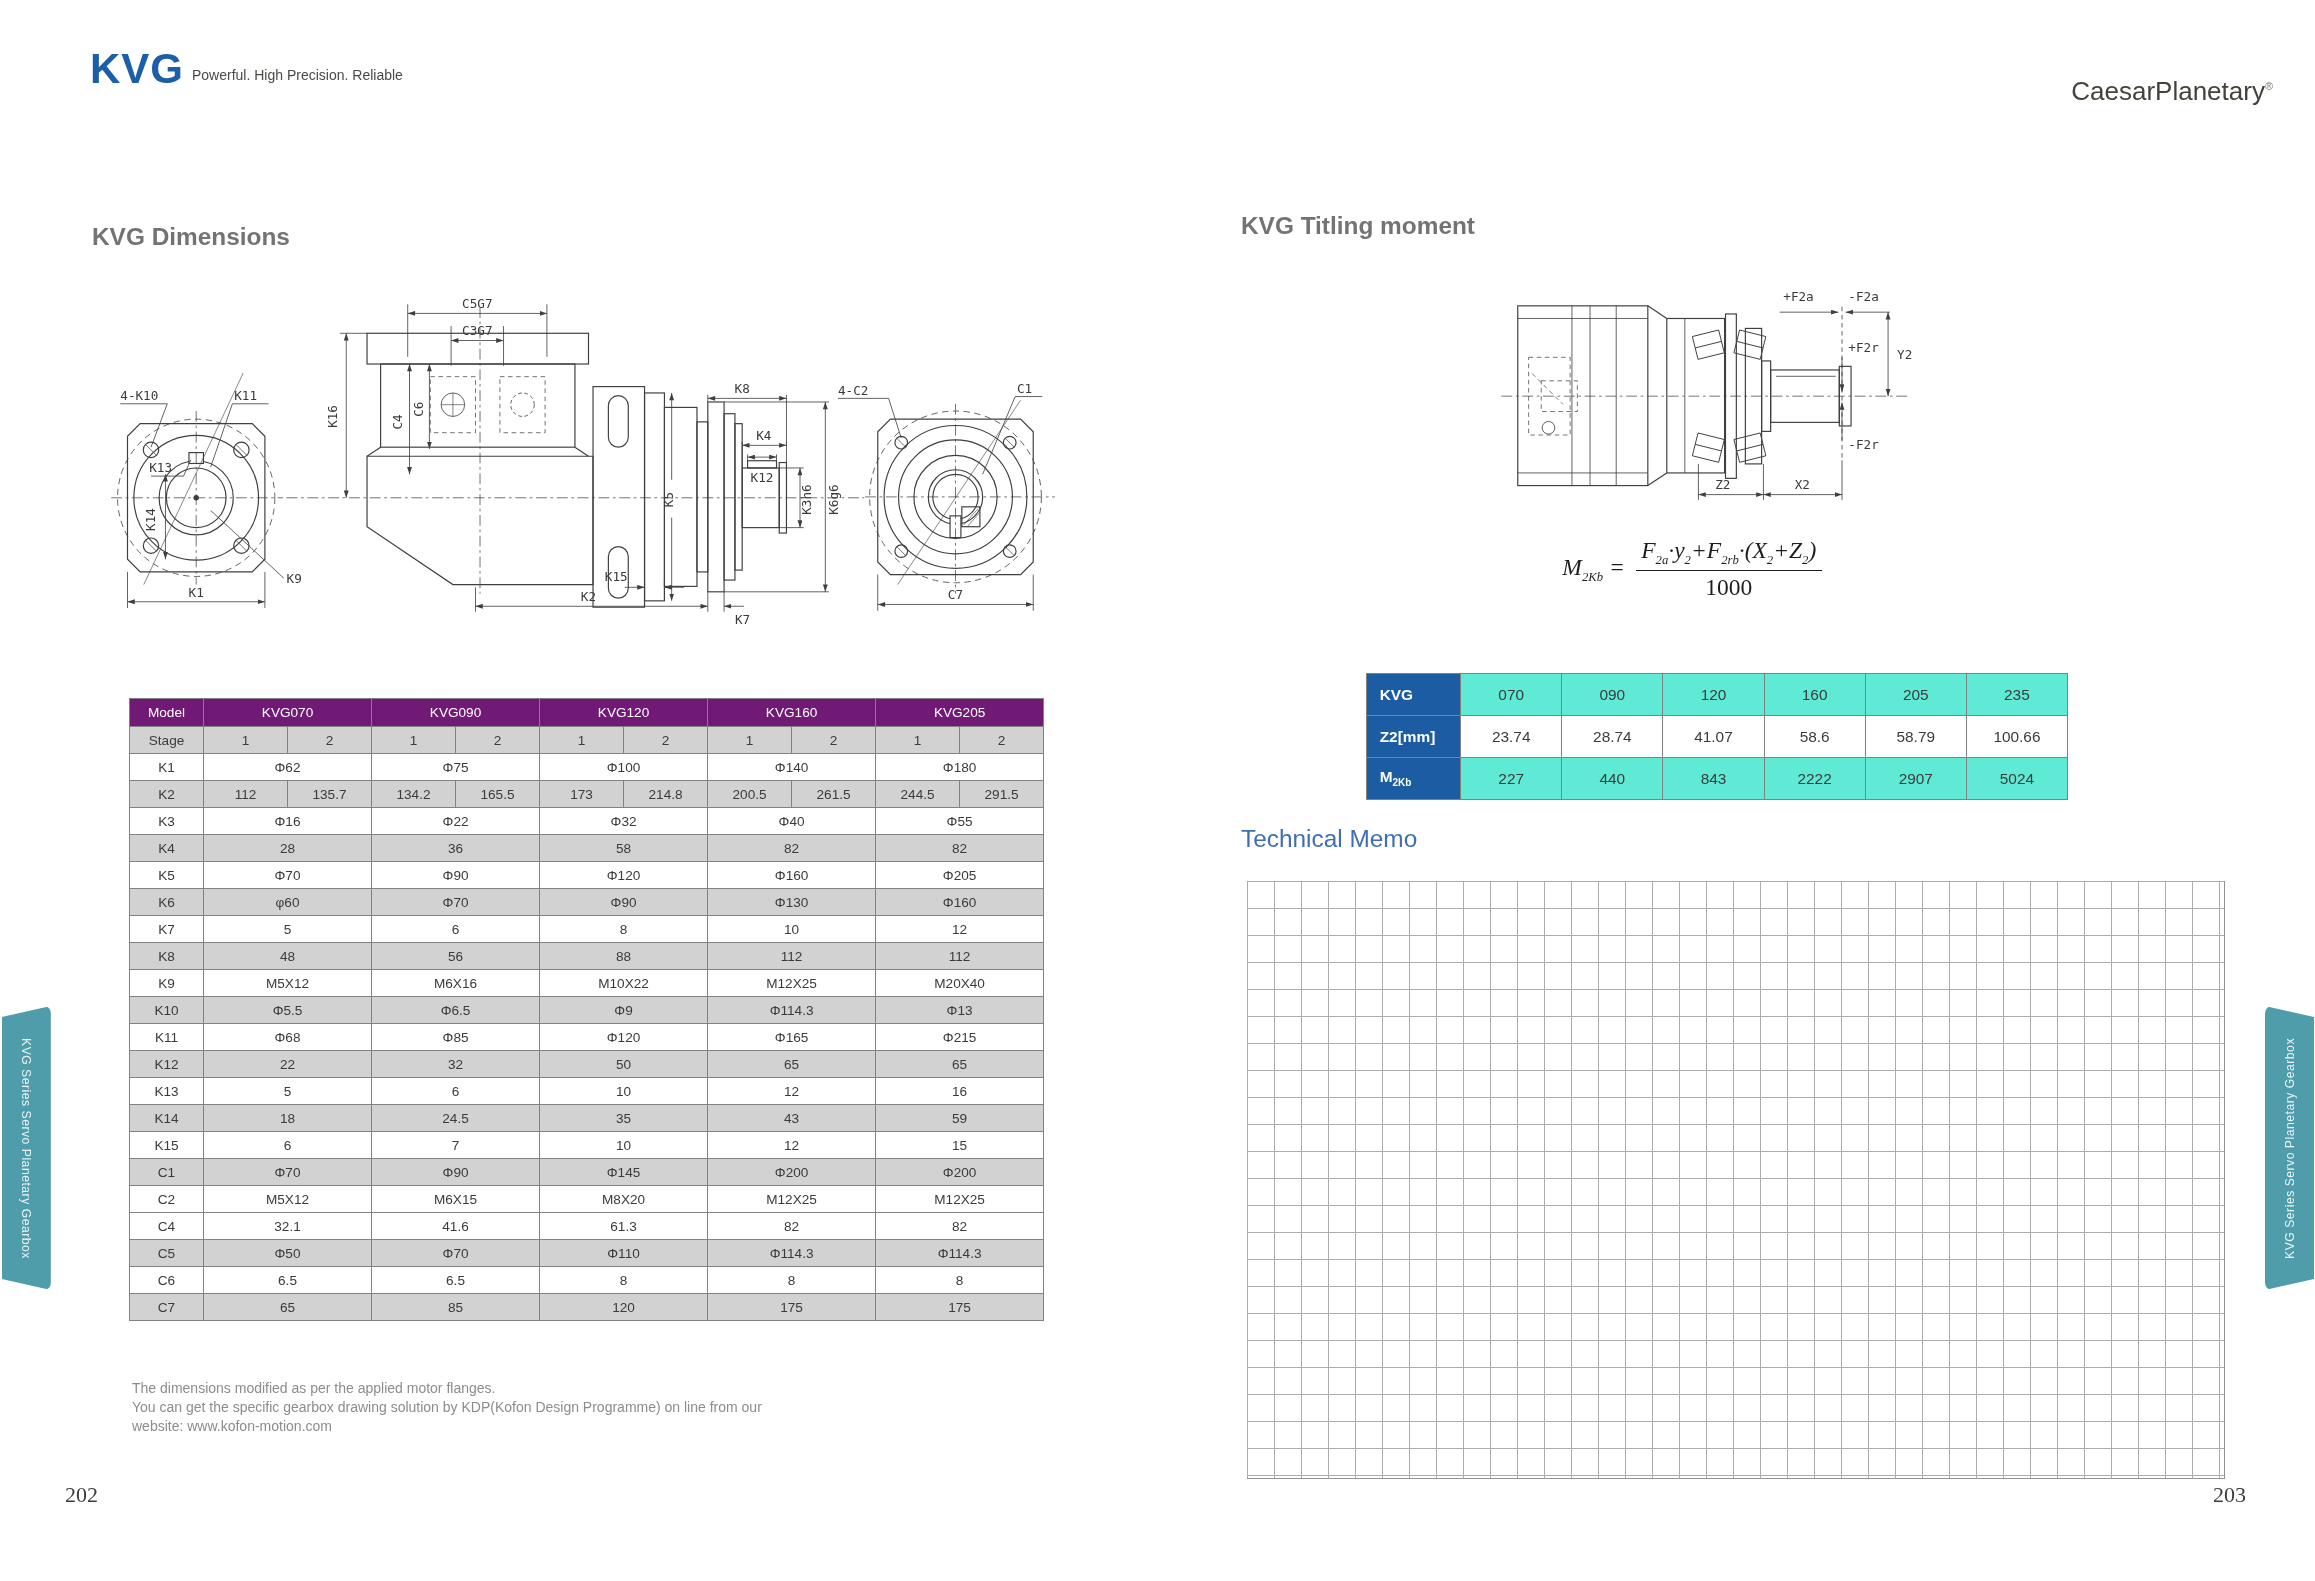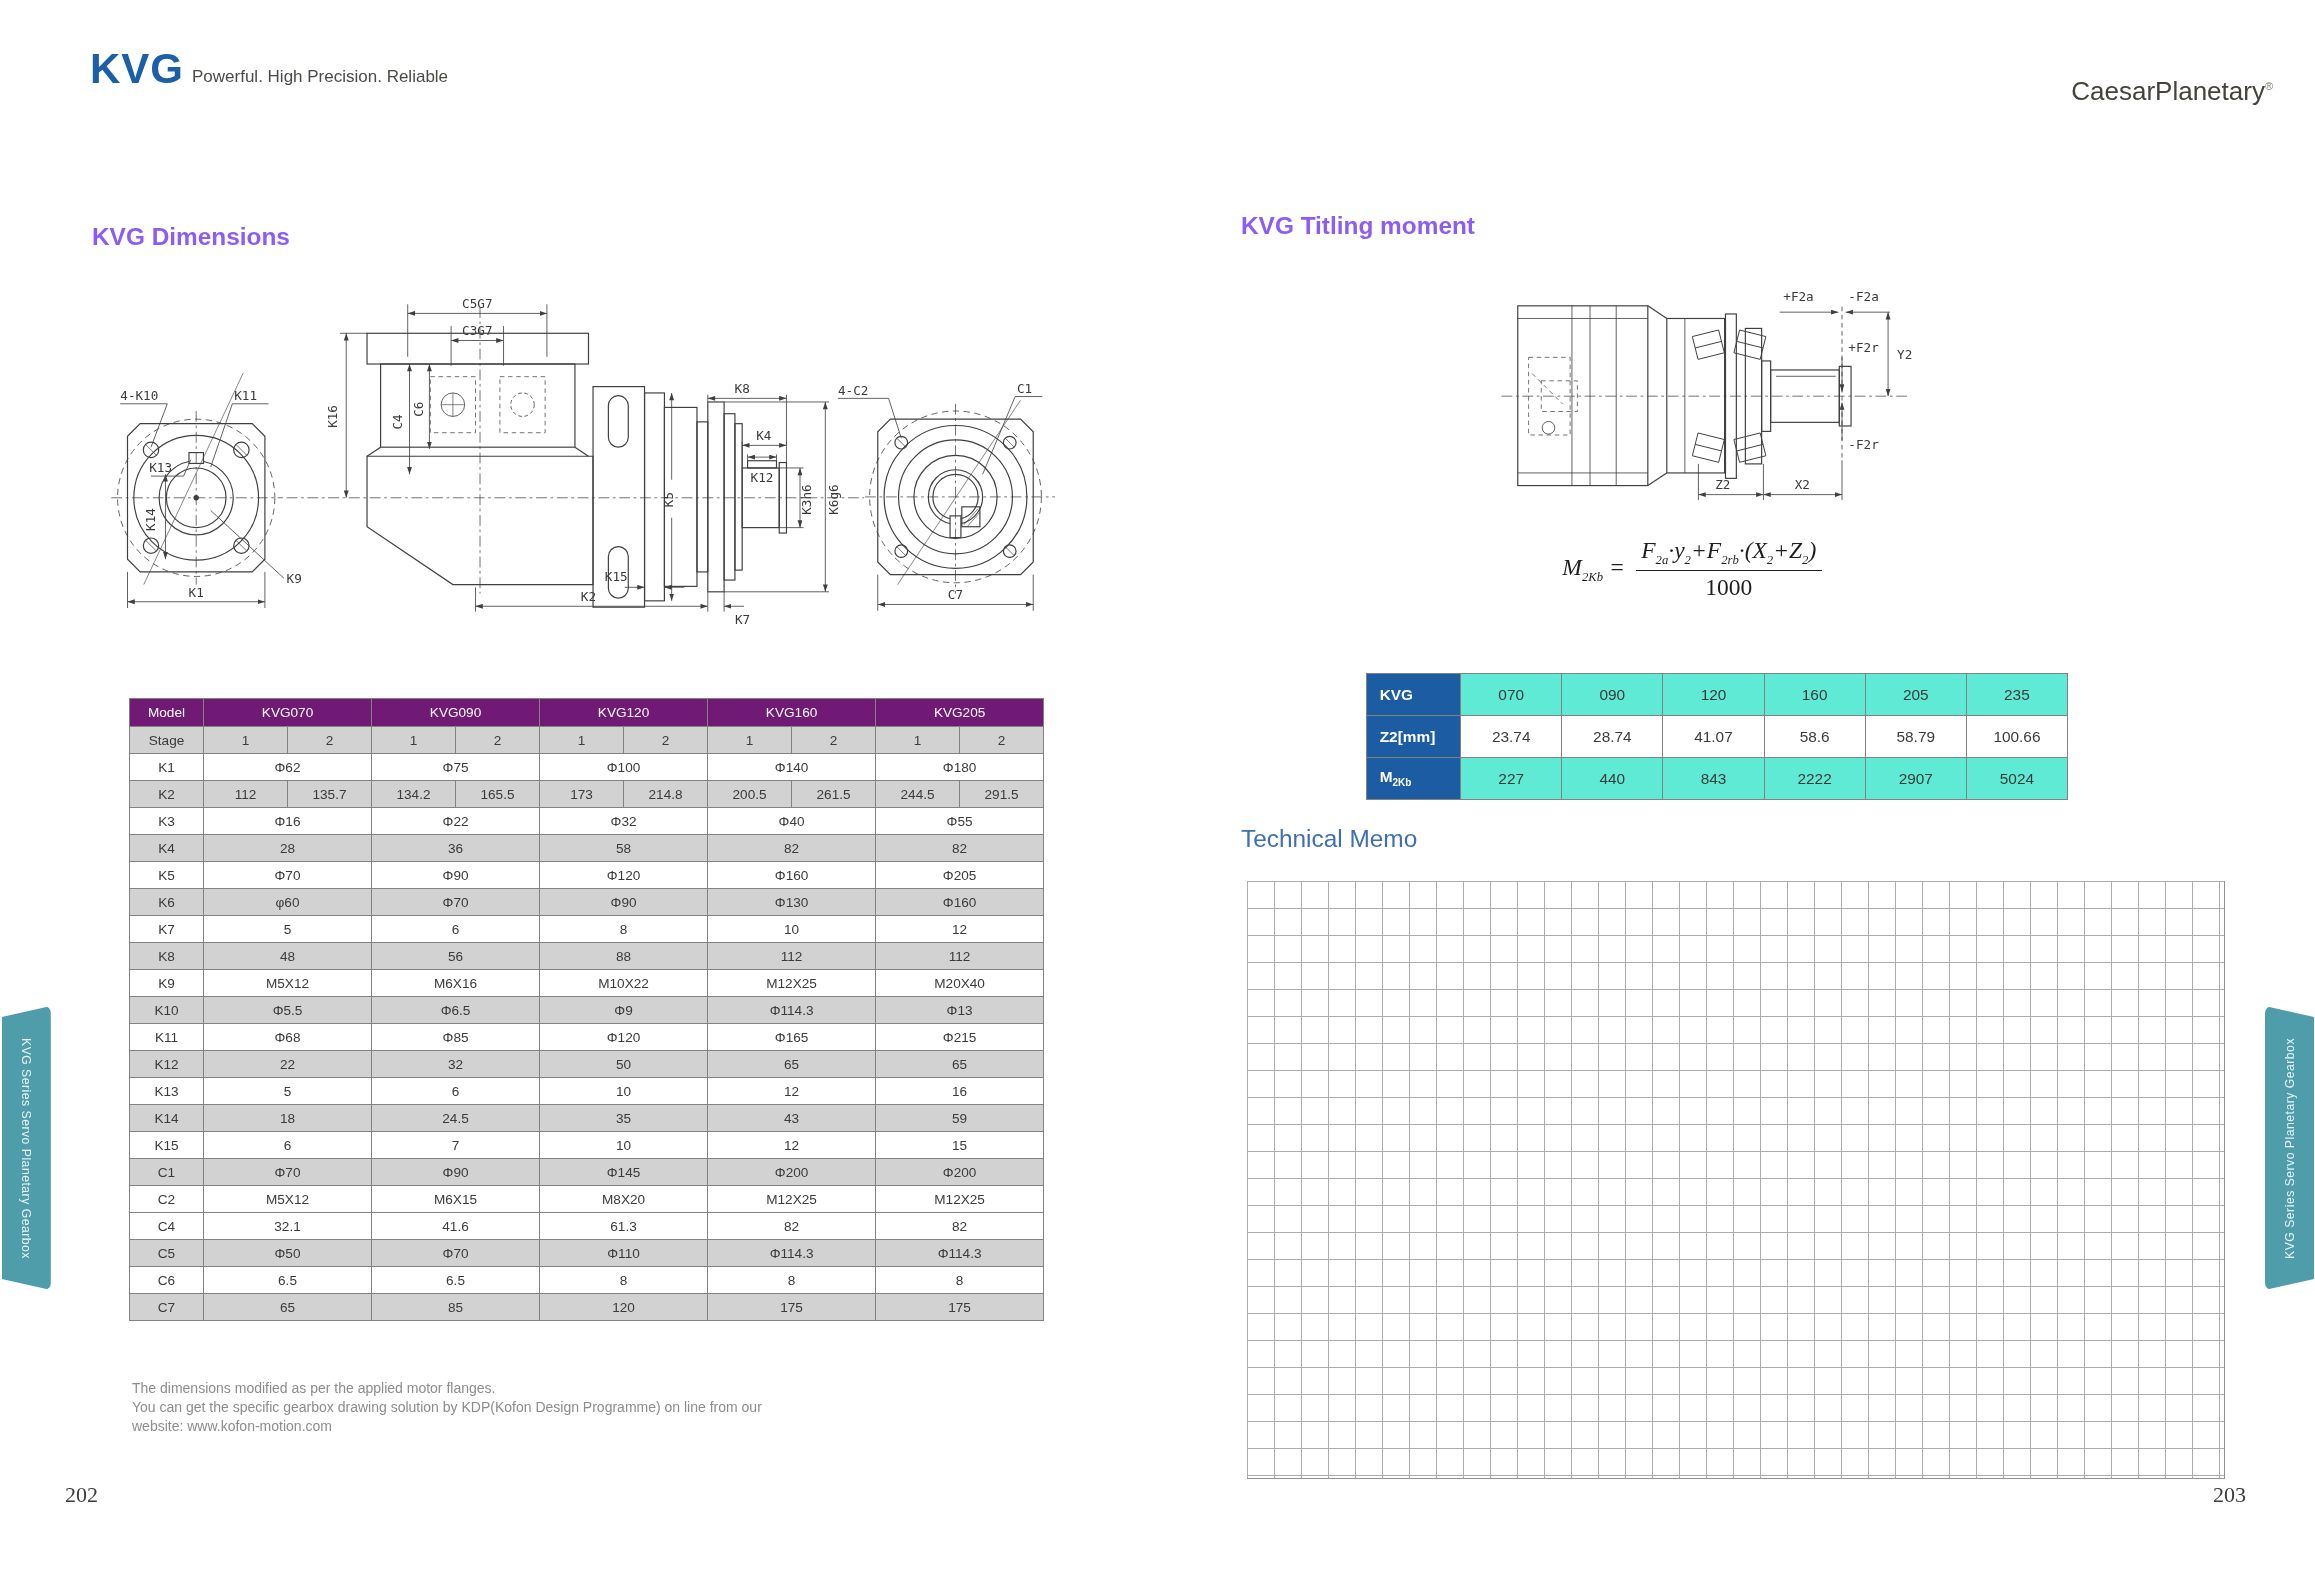--- a/index.html
+++ b/index.html
@@ -3,25 +3,25 @@
 <meta charset="utf-8">
 <style>
   html,body{margin:0;padding:0;}
   body{
     width:2316px;height:1581px;position:relative;background:#ffffff;
     font-family:"Liberation Sans",sans-serif;color:#3b3b3b;overflow:hidden;
   }
   .abs{position:absolute;}
   
   .kvg-logo{left:90px;top:45px;font-size:42px;font-weight:800;color:#1a5fa8;letter-spacing:0.9px;}
-  .tagline{left:192px;top:67px;font-size:17px;color:#4a4a46;}
+  .tagline{left:192px;top:67px;font-size:14px;color:#4a4a46;}
   .brand{right:43px;top:76px;font-size:26px;color:#45423b;}
   .brand sup{font-size:11px;color:#7a7a76;}
   
-  .sec-title{font-size:24.4px;font-weight:bold;color:#8b5cf6;}
+  .sec-title{font-size:24.4px;font-weight:bold;color:#737373;}
   .t-dim{left:92px;top:223px;}
   .t-tilt{left:1241px;top:212px;}
   .t-memo{left:1241px;top:825px;font-size:24.4px;color:#3f6eb5;font-weight:500;}
   
   table{border-collapse:collapse;table-layout:fixed;}
   .dims{left:129px;top:698px;width:915px;font-size:13.6px;border:1.8px solid #5a5a5a;}
   .dims td{border:0.9px solid #828282;height:26px;text-align:center;padding:0;overflow:hidden;white-space:nowrap;}
   .dims tr.hdr td{background:#701a75;color:#ffffff;height:27px;font-size:13.6px;}
   .dims tr.gray td{background:#d2d2d2;}
   

